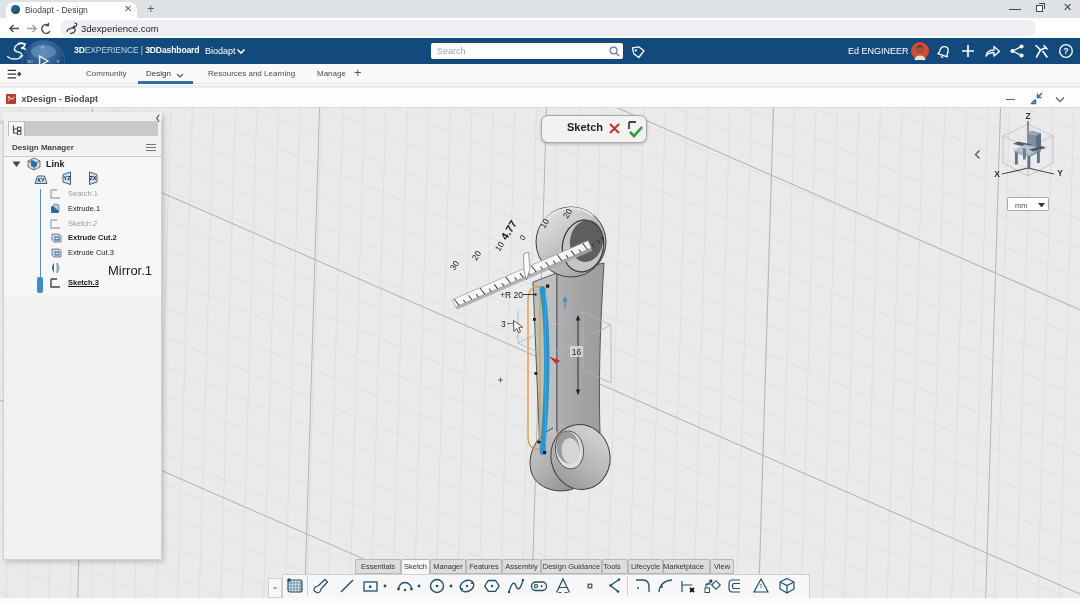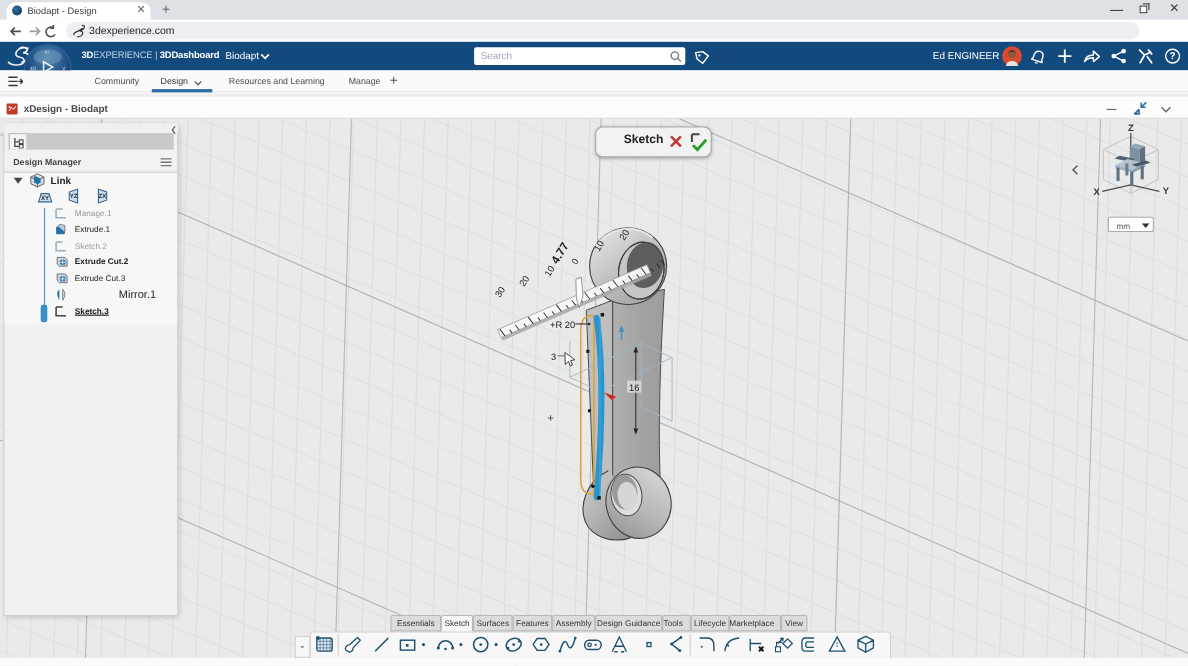--- a/index.html
+++ b/index.html
@@ -383,21 +383,21 @@
   </svg>
 <svg class="abs" style="left:87px;top:171px" width="12" height="15" viewBox="0 0 12 15">
     <path d="M2.5 1 L10 3.5 L10 11 L2.5 13.5 Z" fill="#cfe0ec" stroke="#35648c" stroke-width="1"></path>
     <text x="6" y="9" font-size="5.5" fill="#123" text-anchor="middle" font-weight="bold">ZX</text>
   </svg>
 <div class="abs" style="left:39.5px;top:189px;width:1.5px;height:100px;background:#4a94c8;"></div>
 <div class="abs" style="left:37px;top:277px;width:6px;height:16px;background:#3a8fc7;border-radius:2px;"></div>
 <svg class="abs" style="left:49px;top:188px" width="13" height="12" viewBox="0 0 13 12">
     <path d="M2 2 H8 M2 2 V10 H11" stroke="#9ab0bd" stroke-width="1.4" fill="none"></path>
   </svg>
-<div class="abs" style="left:68px;top:189px;font-size:7.5px;color:#999;">Manage.1</div>
+<div class="abs" style="left:68px;top:189px;font-size:7.5px;color:#999;">Search.1</div>
 <svg class="abs" style="left:49px;top:202.8px" width="13" height="12" viewBox="0 0 13 12">
     <rect x="2" y="3" width="8" height="7" rx="1" fill="#2471a8"></rect>
     <path d="M4 3 q0 -2.5 3 -2 l3 1 v6" fill="#b8cdd9" stroke="#557" stroke-width="0.6"></path>
   </svg>
 <div class="abs" style="left:68px;top:203.8px;font-size:7.5px;color:#222;">Extrude.1</div>
 <svg class="abs" style="left:49px;top:217.6px" width="13" height="12" viewBox="0 0 13 12">
     <path d="M2 2 H8 M2 2 V10 H11" stroke="#9ab0bd" stroke-width="1.4" fill="none"></path>
   </svg>
 <div class="abs" style="left:68px;top:218.6px;font-size:7.5px;color:#999;">Sketch.2</div>
 <svg class="abs" style="left:49px;top:232.4px" width="13" height="12" viewBox="0 0 13 12">
@@ -409,21 +409,21 @@
 <svg class="abs" style="left:49px;top:247.2px" width="13" height="12" viewBox="0 0 13 12">
     <path d="M3 2 L10 2 L12 4 L12 10 L5 10 L3 8 Z" fill="#c9d4dc" stroke="#556" stroke-width="0.7"></path>
     <circle cx="8" cy="6.5" r="2.6" fill="#2471a8"></circle>
     <path d="M8 4 v5 M5.5 6.5 h5" stroke="#fff" stroke-width="0.7"></path>
   </svg>
 <div class="abs" style="left:68px;top:248.2px;font-size:7.5px;color:#222;">Extrude Cut.3</div>
 <svg class="abs" style="left:49px;top:262.0px" width="13" height="12" viewBox="0 0 13 12">
     <path d="M5 1 q-4 4 0 10 l0 -4 z" fill="#2471a8"></path>
     <path d="M8 1 q4 4 0 10 l0 -4 z" fill="#cfd8df" stroke="#556" stroke-width="0.6"></path>
   </svg>
-<div class="abs" style="left:68px;top:263.0px;font-size:10px;color:#222;padding-left:40px;">Mirror.1</div>
+<div class="abs" style="left:68px;top:263.0px;font-size:13px;color:#222;padding-left:40px;">Mirror.1</div>
 <svg class="abs" style="left:49px;top:276.8px" width="13" height="12" viewBox="0 0 13 12">
     <path d="M2 2 H8 M2 2 V10 H11" stroke="#444" stroke-width="1.4" fill="none"></path>
   </svg>
 <div class="abs" style="left:68px;top:277.8px;font-size:7.5px;color:#111;font-weight:bold;text-decoration:underline;">Sketch.3</div>
 
 <svg class="abs" style="left:974px;top:149px" width="7" height="11" viewBox="0 0 7 11">
     <path d="M5.5 1.5 L1.5 5.5 L5.5 9.5" stroke="#555" stroke-width="1.3" fill="none"></path>
   </svg>
 <svg class="abs" style="left:993px;top:110px" width="72" height="78" viewBox="0 0 72 78">
  <g stroke="#bdbdbd" stroke-width="0.8" fill="none">
@@ -458,21 +458,21 @@
 <svg class="abs" style="left:1038px;top:202.5px" width="7" height="4.5" viewBox="0 0 8 5">
     <path d="M0 0 L8 0 L4 5 Z" fill="#333"></path>
   </svg>
 
 <div class="abs" style="left:355px;top:559px;width:379px;height:15px;background:#dcdcdc;"></div>
 <div class="abs" style="left:355px;top:559px;width:46px;height:15px;background:#dcdcdc;border:1px solid #b8b8b8;border-radius:2px 2px 0 0;"></div>
 <div class="abs" style="left:355px;top:562px;width:46px;text-align:center;font-size:7.5px;color:#333;">Essentials</div>
 <div class="abs" style="left:401px;top:559px;width:29px;height:15px;background:#f7f7f7;border:1px solid #b8b8b8;border-bottom:none;border-radius:2px 2px 0 0;"></div>
 <div class="abs" style="left:401px;top:562px;width:29px;text-align:center;font-size:7.5px;color:#333;">Sketch</div>
 <div class="abs" style="left:430px;top:559px;width:36px;height:15px;background:#dcdcdc;border:1px solid #b8b8b8;border-radius:2px 2px 0 0;"></div>
-<div class="abs" style="left:430px;top:562px;width:36px;text-align:center;font-size:7.5px;color:#333;">Surfaces</div>
+<div class="abs" style="left:430px;top:562px;width:36px;text-align:center;font-size:7.5px;color:#333;">Manager</div>
 <div class="abs" style="left:466px;top:559px;width:36px;height:15px;background:#dcdcdc;border:1px solid #b8b8b8;border-radius:2px 2px 0 0;"></div>
 <div class="abs" style="left:466px;top:562px;width:36px;text-align:center;font-size:7.5px;color:#333;">Features</div>
 <div class="abs" style="left:502px;top:559px;width:39px;height:15px;background:#dcdcdc;border:1px solid #b8b8b8;border-radius:2px 2px 0 0;"></div>
 <div class="abs" style="left:502px;top:562px;width:39px;text-align:center;font-size:7.5px;color:#333;">Assembly</div>
 <div class="abs" style="left:541px;top:559px;width:61px;height:15px;background:#dcdcdc;border:1px solid #b8b8b8;border-radius:2px 2px 0 0;"></div>
 <div class="abs" style="left:541px;top:562px;width:61px;text-align:center;font-size:7.5px;color:#333;">Design Guidance</div>
 <div class="abs" style="left:602px;top:559px;width:26px;height:15px;background:#dcdcdc;border:1px solid #b8b8b8;border-radius:2px 2px 0 0;"></div>
 <div class="abs" style="left:602px;top:562px;width:20px;text-align:center;font-size:7.5px;color:#333;">Tools</div>
 <div class="abs" style="left:628px;top:559px;width:35px;height:15px;background:#dcdcdc;border:1px solid #b8b8b8;border-radius:2px 2px 0 0;"></div>
 <div class="abs" style="left:628px;top:562px;width:35px;text-align:center;font-size:7.5px;color:#333;">Lifecycle</div>

